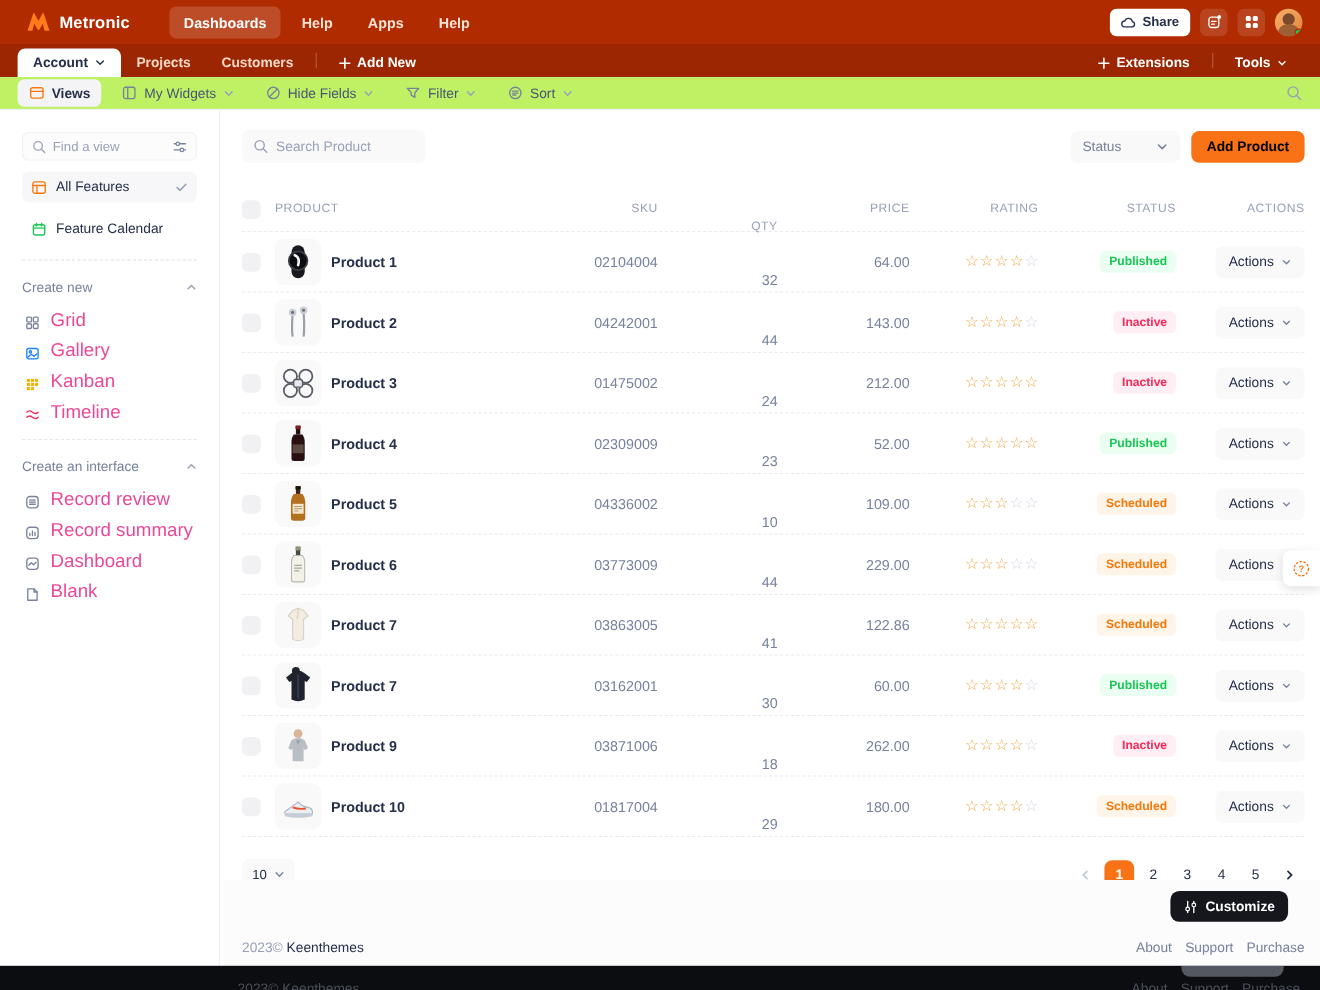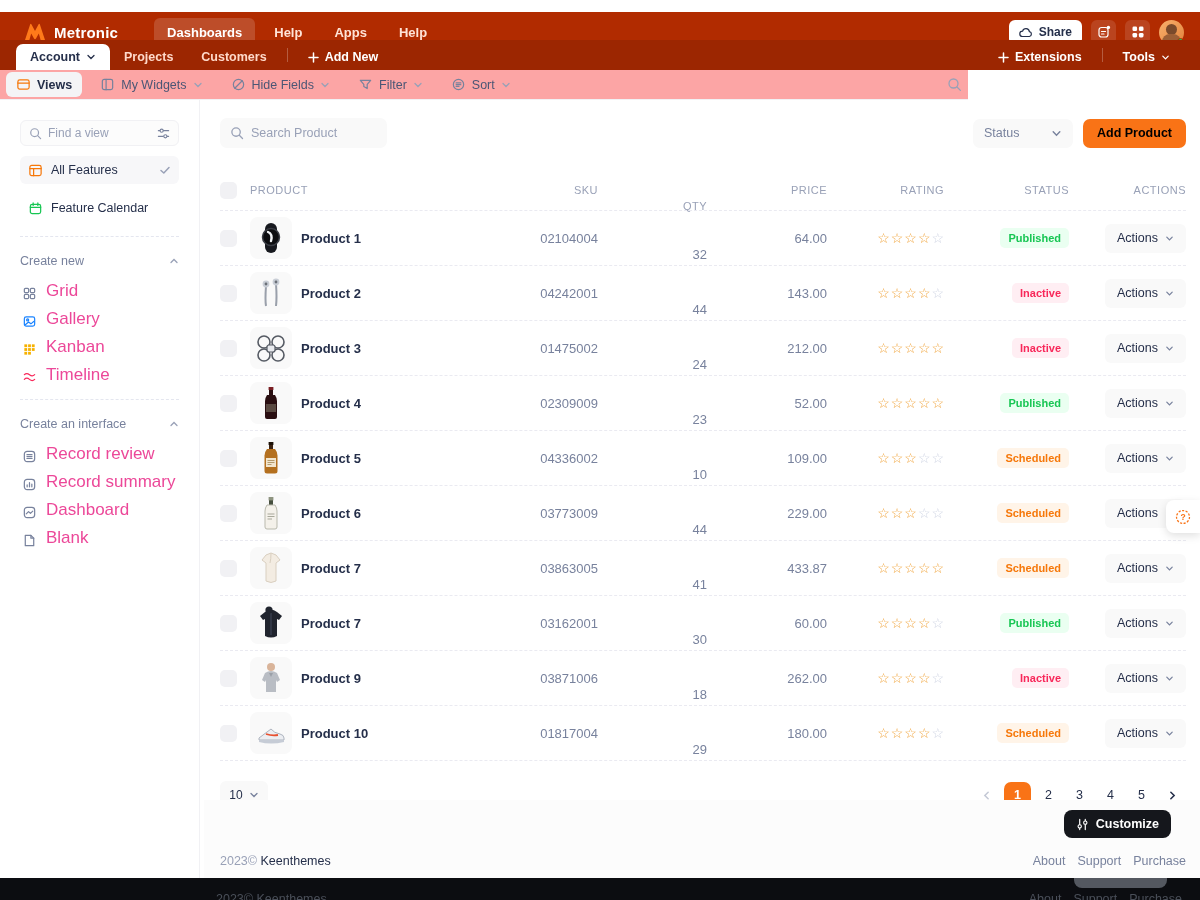--- a/index.html
+++ b/index.html
@@ -1,21 +1,21 @@
 <!DOCTYPE html>
 <html><head>
 <meta charset="utf-8">
 <style>
   * { margin:0; padding:0; box-sizing:border-box; }
   html,body { width:1200px; height:900px; }
   body { font-family:"Liberation Sans", sans-serif; background:#fff; position:relative; overflow:hidden; color:#252f4a; }
   svg { display:block; }
 
   
-  .header { position:absolute; left:0; top:12px; width:1200px; height:40px; background:#b12b00; display:flex; align-items:center; padding:0 16px; }
+  .header { position:absolute; left:0; top:0; width:1200px; height:40px; background:#b12b00; display:flex; align-items:center; padding:0 16px; }
   .brand { display:flex; align-items:center; gap:8px; margin-left:8px; }
   .brand-name { color:#fff; font-size:15px; font-weight:700; letter-spacing:.2px; }
   .topnav { display:flex; align-items:center; margin-left:36px; gap:6px; }
   .topnav-item { color:#ffe3d6; font-size:13px; font-weight:600; padding:7px 13px; border-radius:6px; cursor:pointer; }
   .topnav-item.active { background:rgba(255,255,255,.16); color:#fff; }
   .header-right { margin-left:auto; display:flex; align-items:center; gap:9px; }
   .share-btn { background:#fff; border:none; border-radius:6px; height:25px; padding:0 10px; display:flex; align-items:center; gap:6px; font-size:12px; font-weight:600; color:#252f4a; cursor:pointer; }
   .hdr-iconbtn { width:25px; height:25px; border-radius:6px; background:rgba(255,255,255,.12); display:flex; align-items:center; justify-content:center; cursor:pointer; }
   .avatar { width:25px; height:25px; border-radius:50%; background:linear-gradient(135deg,#f9b06c,#e2833c); position:relative; cursor:pointer; overflow:hidden; }
   .avatar .head { position:absolute; left:7px; top:4px; width:11px; height:11px; border-radius:50%; background:#7a4a2b; }
@@ -23,21 +23,21 @@
   .avatar .dot { position:absolute; right:0px; bottom:0px; width:7px; height:7px; border-radius:50%; background:#17c653; border:1.5px solid #b12b00; }
 
   
   .tabbar { position:absolute; left:0; top:40px; width:1200px; height:30px; background:#9c2601; display:flex; align-items:flex-end; padding:0 16px; }
   .tab { font-size:12.5px; font-weight:600; color:#ffd9c9; padding:6px 14px; cursor:pointer; display:flex; align-items:center; gap:6px; }
   .tab.active { background:#fff; color:#252f4a; border-radius:7px 7px 0 0; height:26px; }
   .tab-sep { width:1px; height:14px; background:rgba(255,255,255,.25); margin:0 6px 8px; }
   .tabbar-right { margin-left:auto; display:flex; align-items:flex-end; }
 
   
-  .toolbar { position:absolute; left:0; top:70px; width:968px; height:30px; background:#fca5a5; border-bottom:1px solid #f1f1f4; display:flex; align-items:center; padding:0 6px; gap:8px; }
+  .toolbar { position:absolute; left:0; top:70px; width:1200px; height:30px; background:#bef264; border-bottom:1px solid #f1f1f4; display:flex; align-items:center; padding:0 16px; gap:8px; }
   .tool-item { display:flex; align-items:center; gap:6px; font-size:12.5px; font-weight:500; color:#4b5675; padding:5px 10px; border-radius:6px; cursor:pointer; }
   .tool-item.active { background:#f4f4f6; color:#252f4a; font-weight:600; }
   .toolbar-search { margin-left:auto; cursor:pointer; display:flex; }
 
   
   .sidebar { position:absolute; left:0; top:100px; width:200px; height:778px; background:#fff; border-right:1px solid #f1f1f4; padding:20px 20px 0; }
   .find-view { height:26px; border:1px solid #f1f1f4; background:#fcfcfc; border-radius:6px; display:flex; align-items:center; padding:0 8px; gap:6px; }
   .find-view input { border:none; outline:none; background:transparent; width:100px; font-size:12px; color:#252f4a; font-family:"Liberation Sans",sans-serif; }
   .find-view input::placeholder { color:#99a1b7; }
   .side-view { display:flex; align-items:center; gap:8px; height:28px; border-radius:6px; padding:0 8px; font-size:12.5px; font-weight:500; color:#252f4a; margin-top:10px; cursor:pointer; }
@@ -679,21 +679,21 @@
       <div class="thumb">
               <svg width="30" height="34" viewBox="0 0 30 34">
                 <path d="M10 4 L15 2 L20 4 L24 9 L20 12 L20 30 q-5 3 -10 0 L10 12 L6 9 Z" fill="#f3ece2" stroke="#d9cfc0" stroke-width="1"></path>
                 <path d="M15 2 q0 6 -1 10" stroke="#d9cfc0" stroke-width="1" fill="none"></path>
               </svg>
             </div>
       <span class="pname">Product 7</span>
     </div>
     <div class="col-sku">03863005</div>
     <div class="col-qty">41</div>
-    <div class="col-price">433.87</div>
+    <div class="col-price">122.86</div>
     <div class="col-rating">
       <span class="stars">
               <span class="star-on">☆</span>
               <span class="star-on">☆</span>
               <span class="star-on">☆</span>
               <span class="star-on">☆</span>
               <span class="star-on">☆</span>
             </span>
     </div>
     <div class="col-status"><span class="badge scheduled">Scheduled</span></div>

